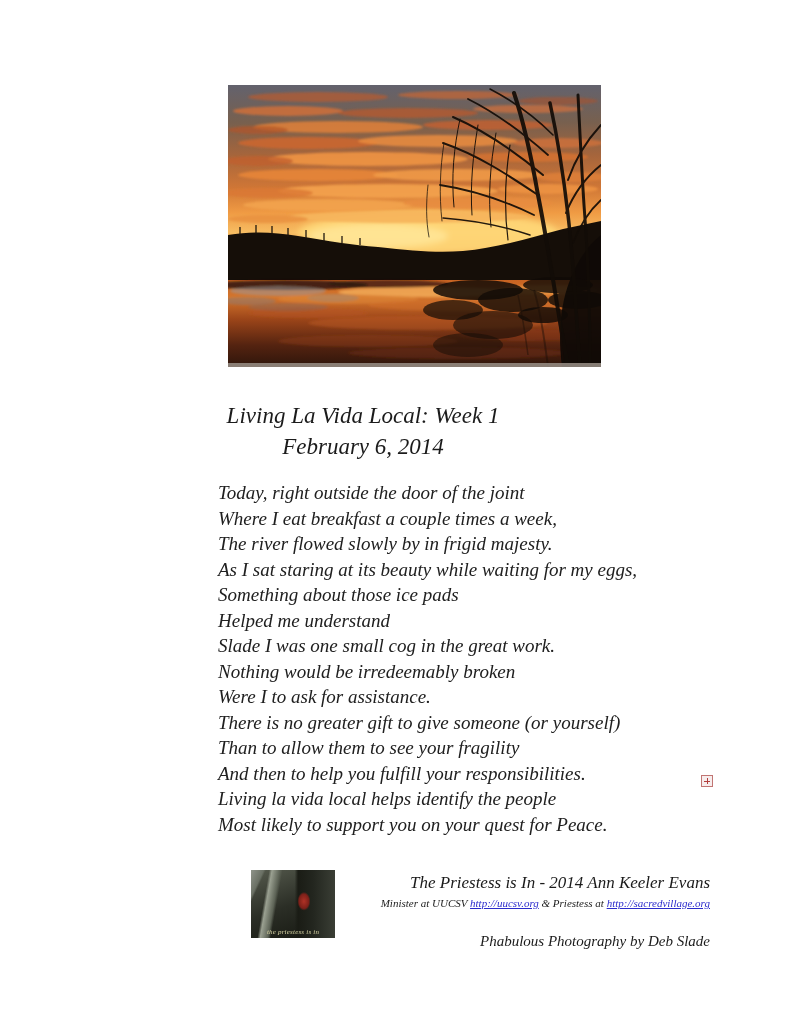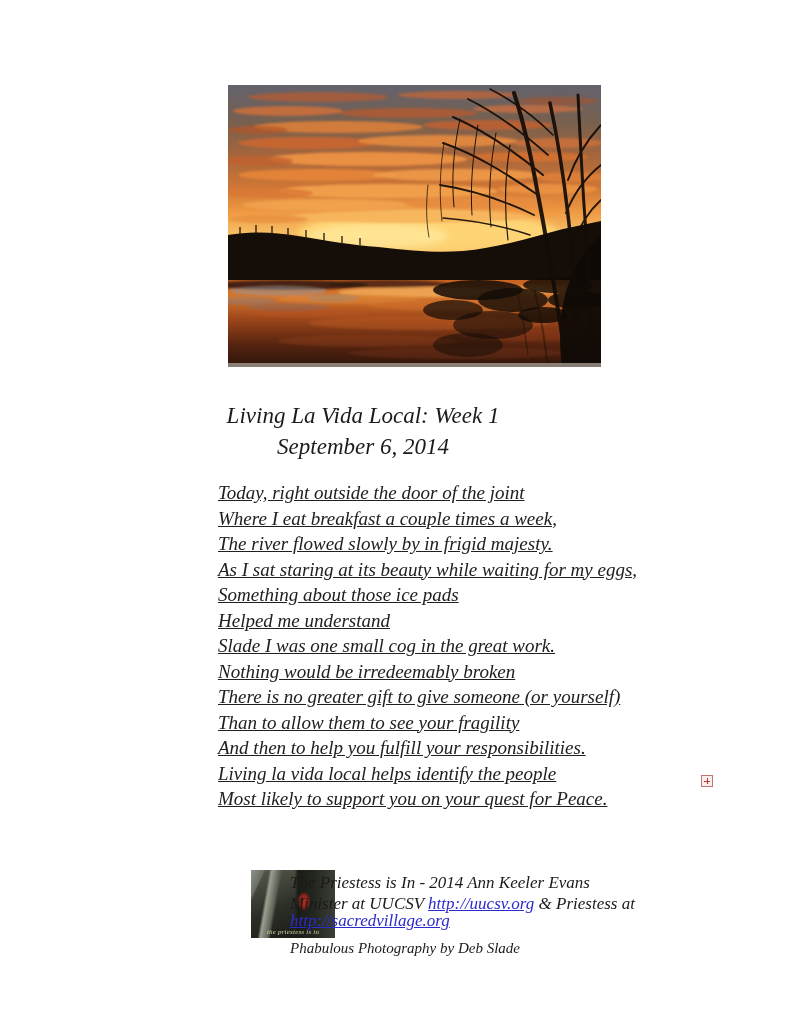--- a/index.html
+++ b/index.html
@@ -22,21 +22,21 @@
   .title-block{
     position:absolute;left:0;top:400px;width:726px;text-align:center;
     font-style:italic;line-height:31px;font-size:23px;color:#1b1b1b;
   }
 
   
   .poem{
     position:absolute;left:218px;top:480px;width:470px;
     font-style:italic;font-size:19px;line-height:25.5px;color:#202020;
   }
-  .poem-line{white-space:nowrap;text-decoration:underline;}
+  .poem-line{white-space:nowrap;}
 
   
   .broken-img{
     position:absolute;left:701px;top:775px;width:10px;height:10px;
     border:1px solid #c17573;
     background:
       linear-gradient(#b23e3c,#b23e3c) center/6px 1px no-repeat,
       linear-gradient(#b23e3c,#b23e3c) center/1px 6px no-repeat,
       #f7eded;
   }
@@ -51,25 +51,25 @@
       linear-gradient(100deg, rgba(0,0,0,0) 19%, #9aa091 22%, #5d6356 30%, rgba(0,0,0,0) 33%),
       linear-gradient(90deg, rgba(0,0,0,0) 52%, #1a1c15 56%, #23261f 74%, #3a3e35 100%),
       linear-gradient(160deg, #565b4e 0%, #2b2e26 50%, #14160f 100%);
   }
   .thumb-caption{
     position:absolute;left:0;bottom:2px;width:100%;text-align:center;
     font-style:italic;font-size:7px;line-height:8px;color:#d8d4a4;
     letter-spacing:0.2px;
   }
   .footer-text{
-    position:absolute;left:290px;top:872px;width:420px;text-align:left;
+    position:absolute;left:290px;top:872px;width:420px;text-align:right;
     font-style:italic;color:#1b1b1b;
   }
   .byline{font-size:17px;line-height:21px;margin-bottom:2px;}
-  .credit{font-size:17px;line-height:17px;margin-bottom:10px;}
+  .credit{font-size:11px;line-height:17px;margin-bottom:20px;}
   .credit a{color:#2b2bcc;text-decoration:underline;cursor:pointer;}
   .photog{font-size:15px;line-height:19px;margin-top:9px;}
 </style>
 </head>
 <body>
 
 <div class="page">
 
   <div class="photo">
     <svg viewBox="0 0 373 282" preserveAspectRatio="none">
@@ -207,32 +207,33 @@
         <path d="M300,270 C297,248 294,228 290,210" stroke-width="1.5"></path>
         <path d="M335,275 C333,252 331,232 328,212" stroke-width="1.5"></path>
       </g>
 
       <rect x="0" y="278" width="373" height="4" fill="#9a9088" opacity="0.85"></rect>
     </svg>
   </div>
 
   <div class="title-block">
     <div>Living La Vida Local: Week 1</div>
-    <div>September 6, 2014</div>
+    <div>February 6, 2014</div>
   </div>
 
   <div class="poem">
       <div class="poem-line">Today, right outside the door of the joint</div>
       <div class="poem-line">Where I eat breakfast a couple times a week,</div>
       <div class="poem-line">The river flowed slowly by in frigid majesty.</div>
       <div class="poem-line">As I sat staring at its beauty while waiting for my eggs,</div>
       <div class="poem-line">Something about those ice pads</div>
       <div class="poem-line">Helped me understand</div>
       <div class="poem-line">Slade I was one small cog in the great work.</div>
       <div class="poem-line">Nothing would be irredeemably broken</div>
+      <div class="poem-line">Were I to ask for assistance.</div>
       <div class="poem-line">There is no greater gift to give someone (or yourself)</div>
       <div class="poem-line">Than to allow them to see your fragility</div>
       <div class="poem-line">And then to help you fulfill your responsibilities.</div>
       <div class="poem-line">Living la vida local helps identify the people</div>
       <div class="poem-line">Most likely to support you on your quest for Peace.</div>
     </div>
 
   <div class="broken-img"></div>
 
   <div class="thumb">

